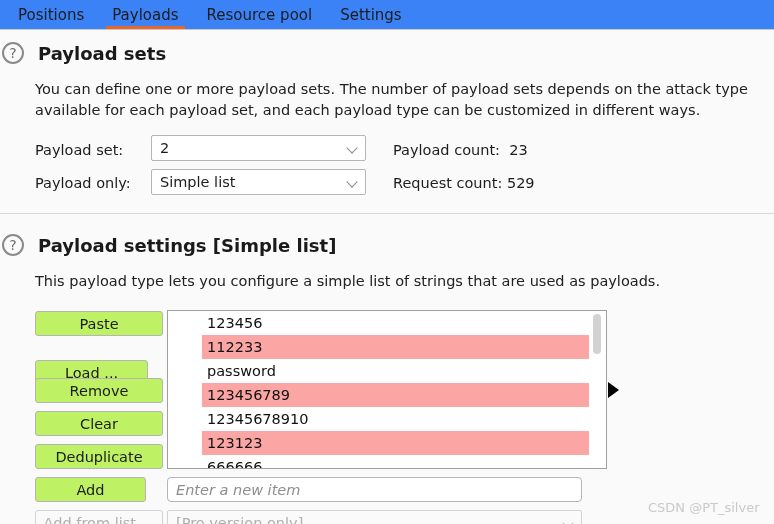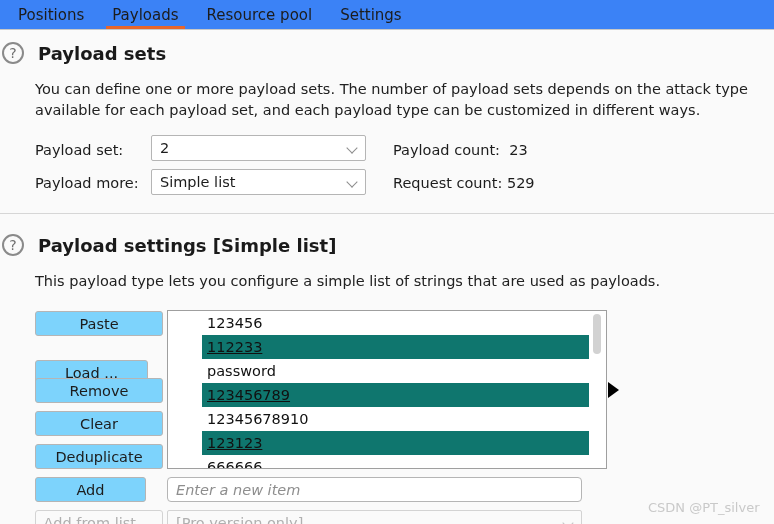--- a/index.html
+++ b/index.html
@@ -124,21 +124,21 @@
   .count-text {
     position: absolute;
     font-size: 14.5px;
     color: #1c1c1c;
     white-space: nowrap;
   }
 
   
   .btn {
     position: absolute;
-    background: #7dd3fc;
+    background: #bef264;
     border: 1px solid #b5b5b5;
     border-radius: 3px;
     font-size: 14.5px;
     color: #1c1c1c;
     text-align: center;
     font-family: "DejaVu Sans", "Liberation Sans", sans-serif;
     cursor: default;
     display: flex;
     align-items: center;
     justify-content: center;
@@ -161,21 +161,21 @@
   }
   .list-row {
     height: 24px;
     line-height: 24px;
     padding-left: 5px;
     font-size: 14.5px;
     color: #111111;
     white-space: nowrap;
     cursor: default;
   }
-  .list-row.alt { background: #0f766e; text-decoration: underline; }
+  .list-row.alt { background: #fca5a5; }
 
   .scrollbar {
     position: absolute;
     right: 0; top: 0; bottom: 0;
     width: 17px;
     background: #ffffff;
     cursor: default;
   }
   .scroll-thumb {
     position: absolute;
@@ -281,21 +281,21 @@
   <div class="form-label" style="left:35px; top:142px;">Payload set:</div>
   <div class="combo" style="left:151px; top:135px; width:215px; height:26px;">
     <span class="combo-value">2</span>
     <span class="chev"></span>
   </div>
   <div class="count-text" style="left:393px; top:142px;">
     <span>Payload count:</span>&nbsp;
     <span>23</span>
   </div>
 
-  <div class="form-label" style="left:35px; top:175px;">Payload more:</div>
+  <div class="form-label" style="left:35px; top:175px;">Payload only:</div>
   <div class="combo" style="left:151px; top:169px; width:215px; height:26px;">
     <span class="combo-value">Simple list</span>
     <span class="chev"></span>
   </div>
   <div class="count-text" style="left:393px; top:175px;">
     <span>Request count:</span>
     <span>529</span>
   </div>
 
   <div class="hr" style="top:213px;"></div>

